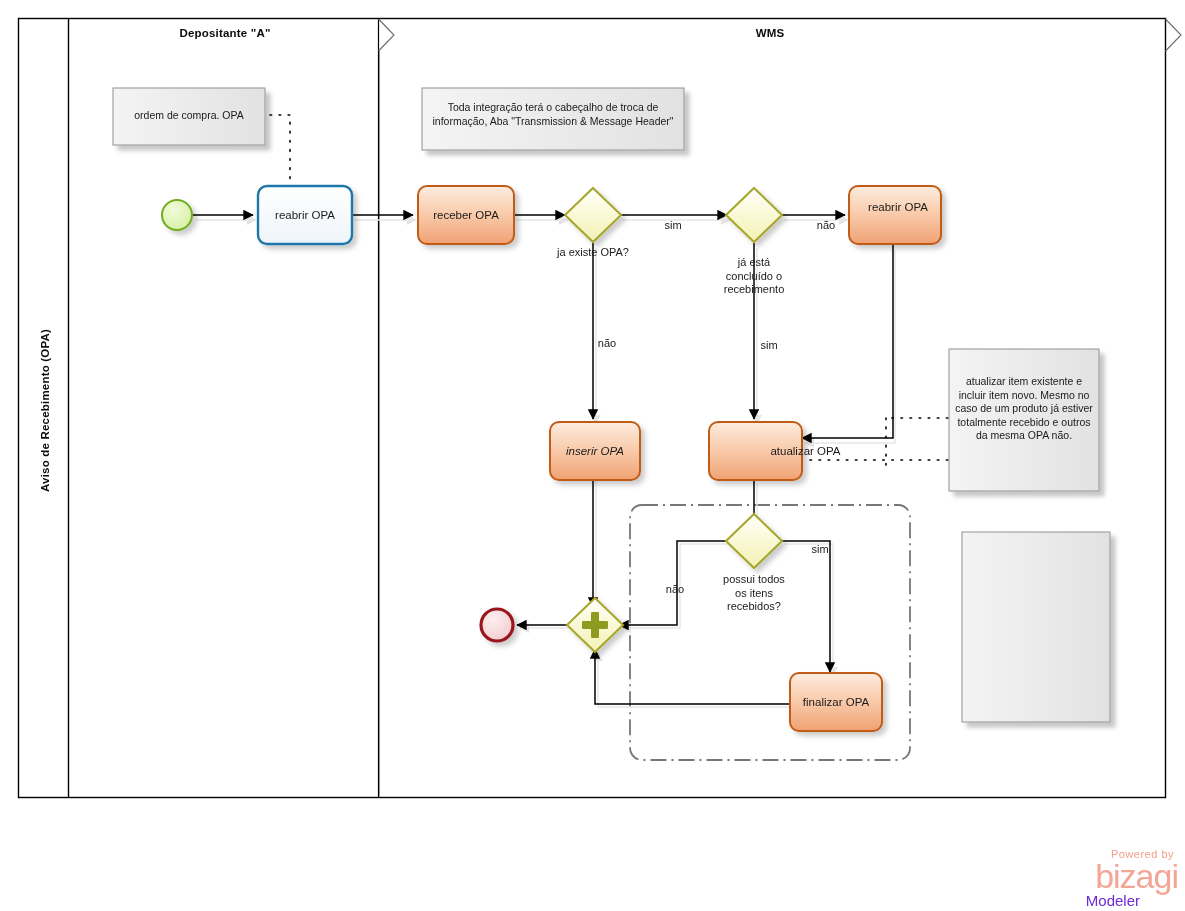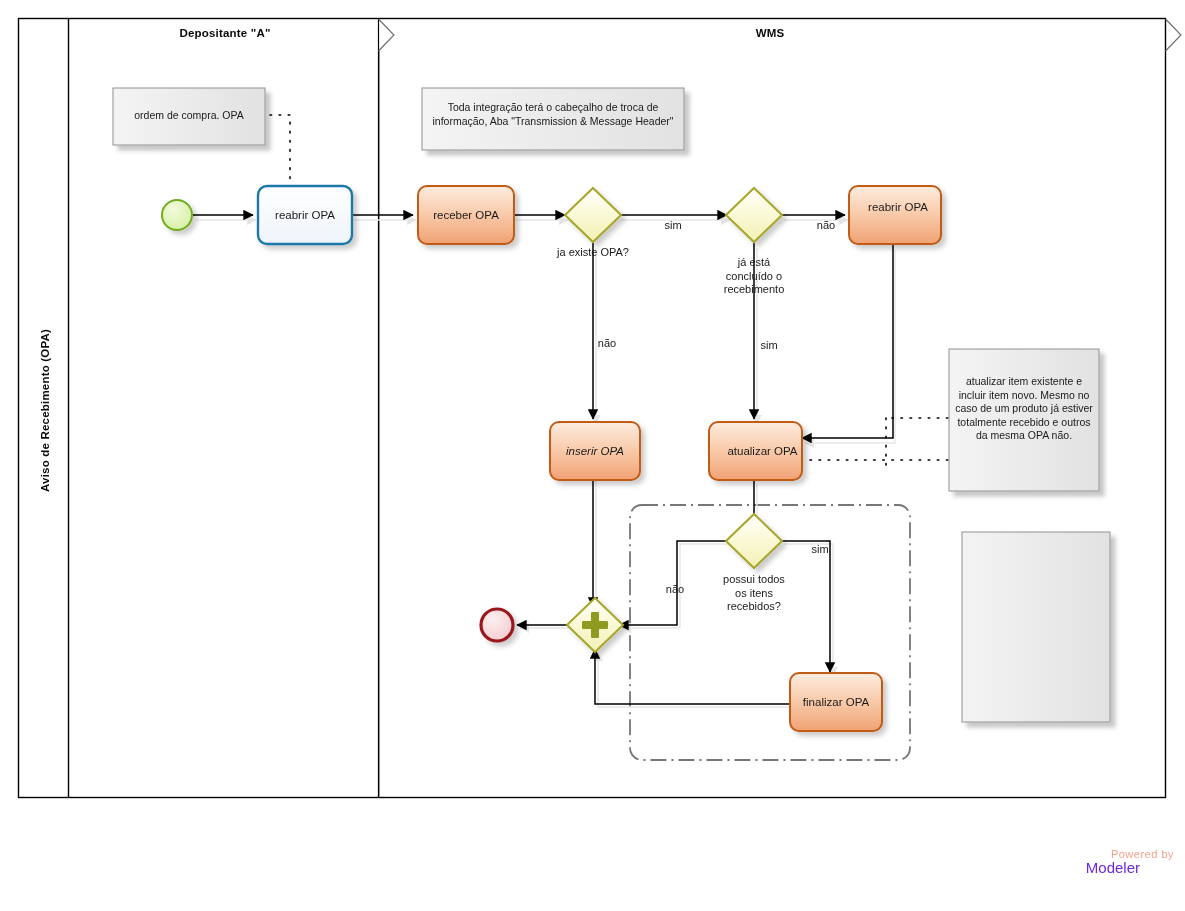--- a/index.html
+++ b/index.html
@@ -229,21 +229,21 @@
   <div class="lbl pool-title" style="left:36px;top:300px;height:220px;width:18px;
        display:flex;align-items:center;justify-content:center;">Aviso de Recebimento (OPA)</div>
 
   <div class="lbl lane-title" style="left:100px;top:27px;width:250px;">Depositante "A"</div>
   <div class="lbl lane-title" style="left:645px;top:27px;width:250px;">WMS</div>
 
   <div class="lbl task-lbl" style="left:258px;top:208px;width:94px;">reabrir OPA</div>
   <div class="lbl task-lbl" style="left:418px;top:208px;width:96px;">receber OPA</div>
   <div class="lbl task-lbl" style="left:849px;top:200px;width:98px;">reabrir OPA</div>
   <div class="lbl task-lbl" style="left:550px;top:444px;width:90px;font-style:italic;">inserir OPA</div>
-  <div class="lbl task-lbl" style="left:709px;top:444px;width:107px;">atualizar OPA</div>
+  <div class="lbl task-lbl" style="left:709px;top:444px;width:107px;padding-left:43px;">atualizar OPA</div>
   <div class="lbl task-lbl" style="left:790px;top:695px;width:92px;">finalizar OPA</div>
 
   <div class="lbl gw-lbl" style="left:533px;top:246px;width:120px;">ja existe OPA?</div>
   <div class="lbl gw-lbl" style="left:697px;top:256px;width:114px;">já está
 concluído o
 recebimento</div>
   <div class="lbl gw-lbl" style="left:697px;top:573px;width:114px;">possui todos
 os itens
 recebidos?</div>
 
@@ -253,16 +253,17 @@
   <div class="lbl flow-lbl" style="left:742px;top:339px;width:54px;">sim</div>
   <div class="lbl flow-lbl" style="left:795px;top:543px;width:50px;">sim</div>
   <div class="lbl flow-lbl" style="left:650px;top:583px;width:50px;">não</div>
 
   <div class="lbl note-lbl" style="left:121px;top:109px;width:136px;">ordem de compra. OPA</div>
   <div class="lbl note-lbl" style="left:430px;top:101px;width:246px;">Toda integração terá o cabeçalho de troca de informação, Aba "Transmission &amp; Message Header"</div>
   <div class="lbl note-lbl" style="left:954px;top:375px;width:140px;">atualizar item existente e incluir item novo. Mesmo no caso de um produto já estiver totalmente recebido e outros da mesma OPA não.</div>
 
   <div id="logo">
     <div class="pw">Powered by</div>
+    <div class="bz">bizagi</div>
     <div class="md">Modeler</div>
   </div>
 
 </div>
 
 </body></html>

